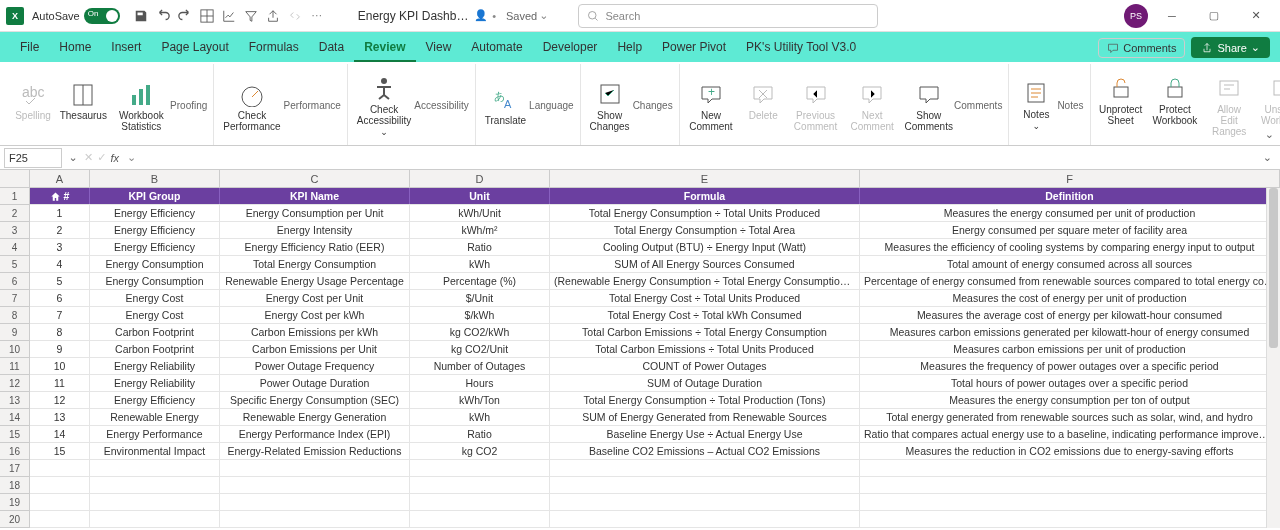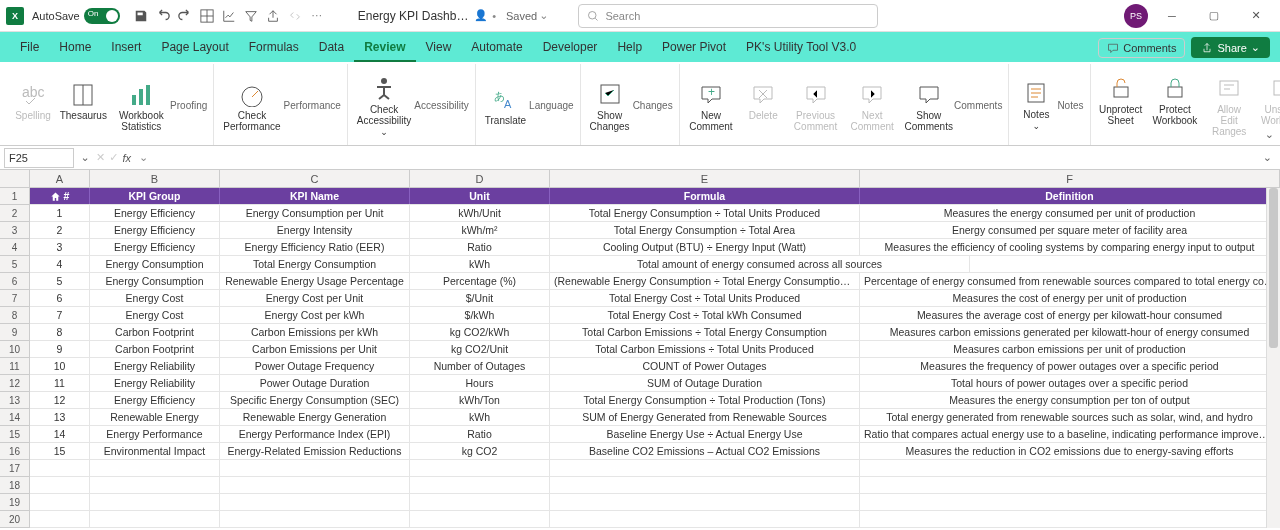--- a/index.html
+++ b/index.html
@@ -35,21 +35,21 @@
   .ribbon-group .items { display: flex; gap: 6px; flex: 1; align-items: flex-start; }
   .ribbon-group .label { font-size: 10px; color: #666; padding: 1px 0 2px; }
   .ribbon-item { display: flex; flex-direction: column; align-items: center; gap: 2px; padding: 2px 3px; cursor: pointer; border-radius: 3px; min-width: 42px; }
   .ribbon-item.disabled { color: #bbb; cursor: default; }
   .ribbon-item .icon-slot { width: 28px; height: 28px; display: flex; align-items: center; justify-content: center; }
   .ribbon-item .item-label { font-size: 10px; text-align: center; line-height: 11px; max-width: 60px; }
   .ribbon-collapse { position: absolute; right: 6px; bottom: 4px; color: #666; cursor: pointer; }
 
   
   .formula-bar { height: 24px; display: flex; align-items: center; border-bottom: 1px solid #ccc; padding: 0 4px; font-size: 11px; }
-  .name-box { width: 70px; height: 20px; border: 1px solid #ccc; display: flex; align-items: center; padding: 0 4px; margin-right: 4px; }
+  .name-box { width: 58px; height: 20px; border: 1px solid #ccc; display: flex; align-items: center; padding: 0 4px; margin-right: 4px; }
   .name-box-dd { width: 14px; color: #666; display:flex; align-items:center; justify-content:center;}
   .fx-btns { display: flex; gap: 4px; color: #888; margin: 0 4px; align-items:center;}
   .fx-label { font-style: italic; font-size: 11px; color: #555; margin-right: 4px; }
   .formula-input { flex: 1; height: 20px; border: none; outline: none; }
   .formula-expand { color: #666; cursor: pointer; padding: 0 4px; }
 
   
   .grid-wrap { position: relative; height: 358px; overflow: hidden; }
   .col-headers { display: flex; height: 18px; background: #f3f2f1; border-bottom: 1px solid #ccc; }
   .corner { width: 30px; border-right: 1px solid #ccc; background: #f3f2f1; }
@@ -474,20 +474,21 @@
           <div class="cell cC">Energy Efficiency Ratio (EER)</div>
           <div class="cell cD">Ratio</div>
           <div class="cell cE">Cooling Output (BTU) ÷ Energy Input (Watt)</div>
           <div class="cell cF">Measures the efficiency of cooling systems by comparing energy input to output</div>
         </div>
         <div class="row">
           <div class="cell cA">4</div>
           <div class="cell cB">Energy Consumption</div>
           <div class="cell cC">Total Energy Consumption</div>
           <div class="cell cD">kWh</div>
+          <div class="cell cE">SUM of All Energy Sources Consumed</div>
           <div class="cell cF">Total amount of energy consumed across all sources</div>
         </div>
         <div class="row">
           <div class="cell cA">5</div>
           <div class="cell cB">Energy Consumption</div>
           <div class="cell cC">Renewable Energy Usage Percentage</div>
           <div class="cell cD">Percentage (%)</div>
           <div class="cell cE">(Renewable Energy Consumption ÷ Total Energy Consumption) * 100</div>
           <div class="cell cF">Percentage of energy consumed from renewable sources compared to total energy consumption</div>
         </div>

